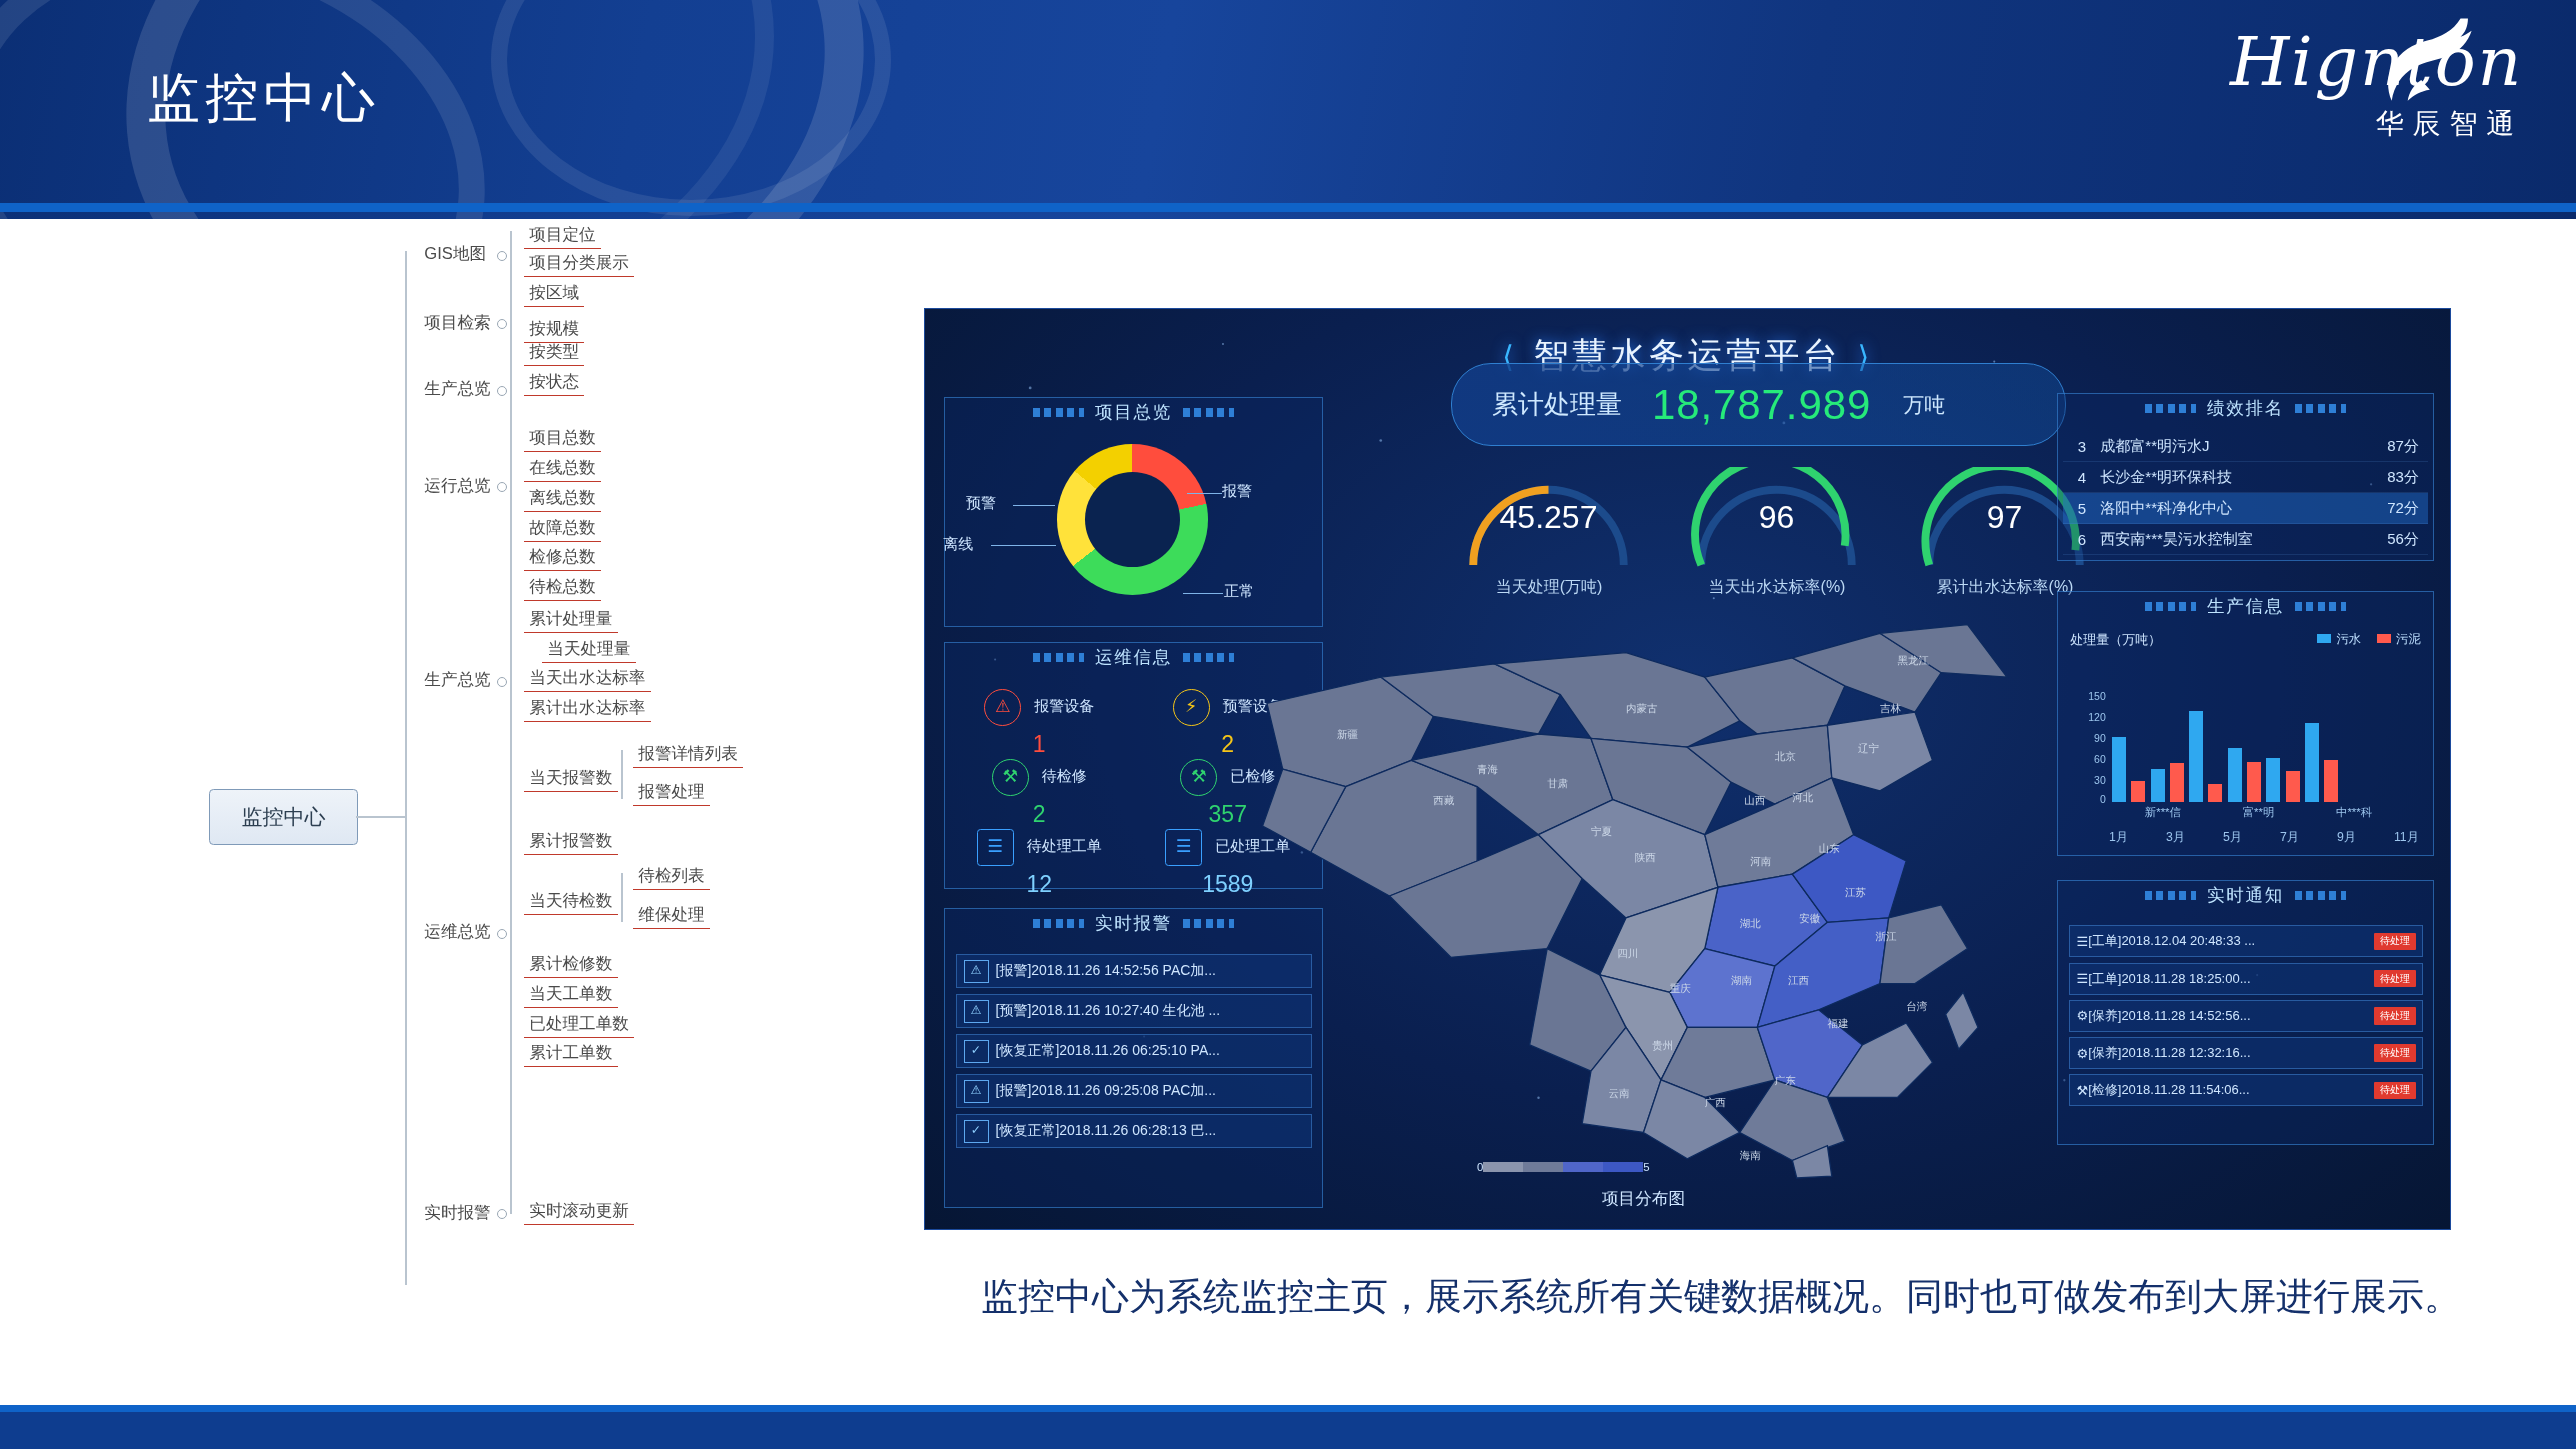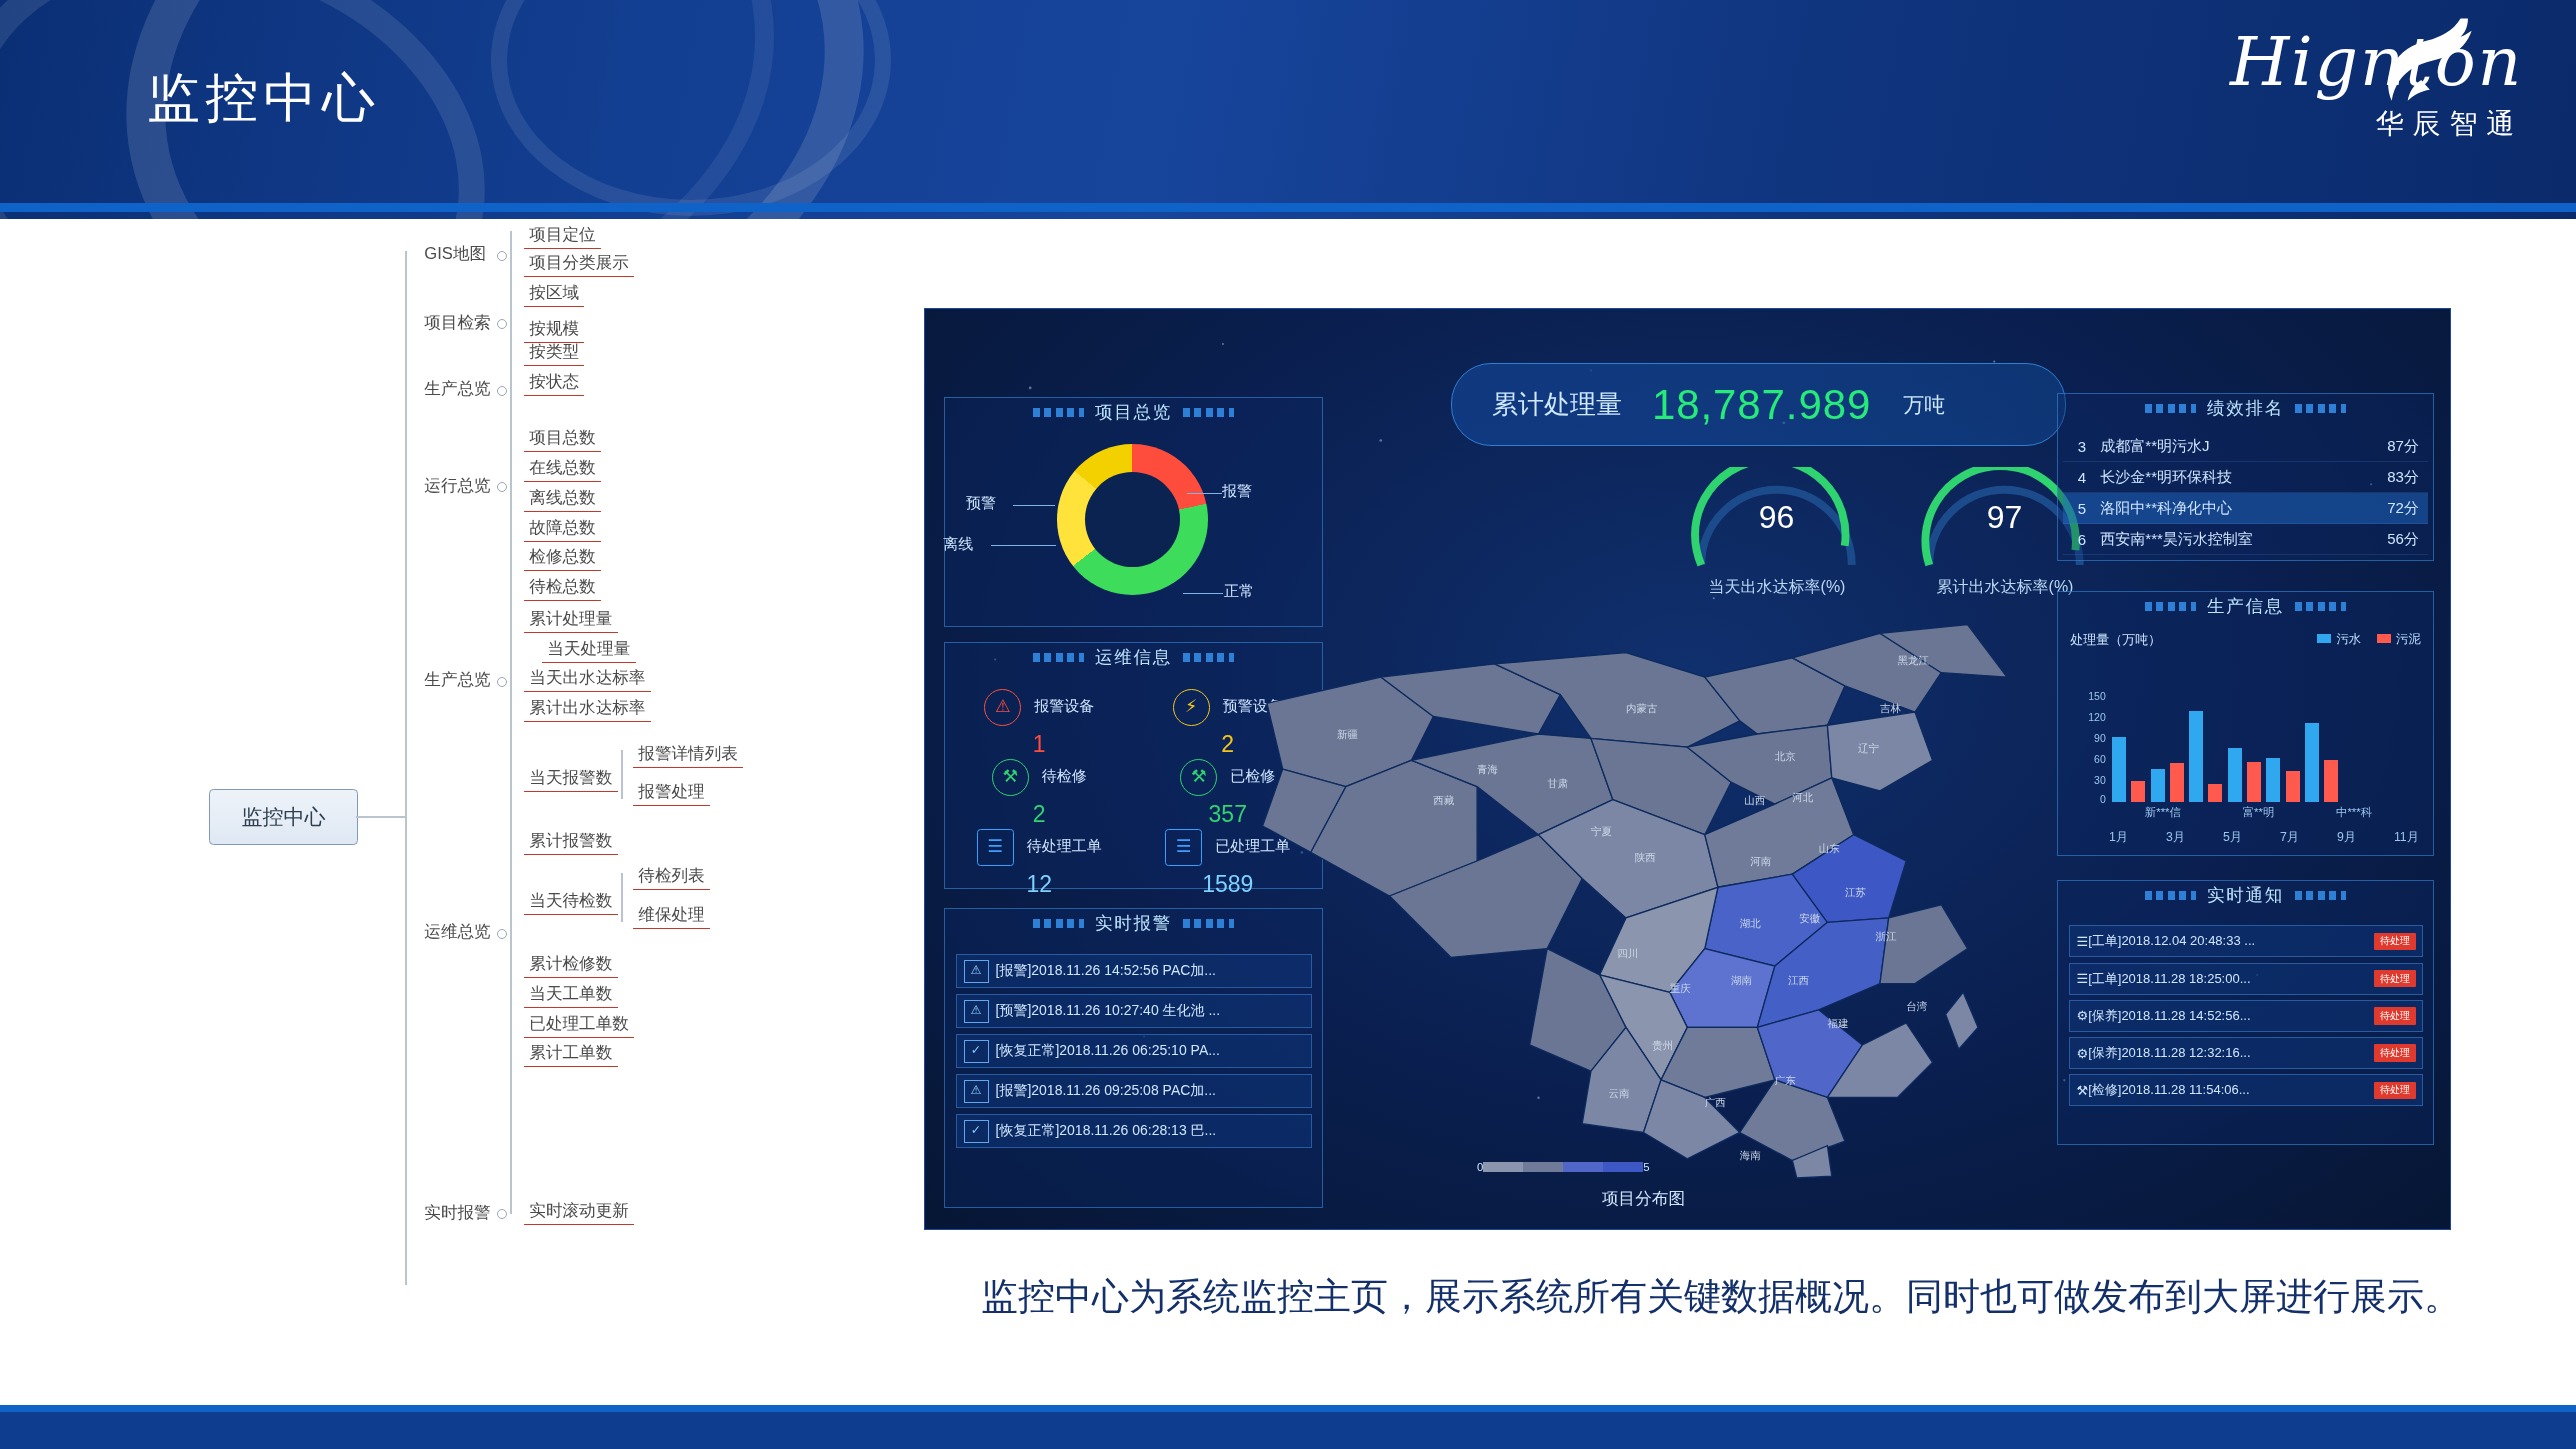--- a/index.html
+++ b/index.html
@@ -212,20 +212,23 @@
         <circle cx="1150" cy="420" r="1.5"></circle>
       <circle cx="1600" cy="520" r="1.2"></circle>
         <circle cx="700" cy="900" r="1.4"></circle>
         <circle cx="1300" cy="880" r="1.3"></circle>
       <circle cx="250" cy="830" r="1.2"></circle>
         <circle cx="1020" cy="960" r="1.4"></circle>
         <circle cx="1520" cy="760" r="1.2"></circle>
     </g>
   </svg>
 
+  <div class="dtitle">
+    <span class="brk">⟨</span><span>智慧水务运营平台</span><span class="brk">⟩</span>
+  </div>
 
   <div class="panel" style="left:19px;top:88px;width:377px;height:228px;">
     <div class="ptitle">
       <span class="deco"></span>
       <span>项目总览</span>
       <span class="deco"></span>
     </div>
     <div class="donut"></div>
     <div class="dlabel" style="left:21px;top:96px;">预警</div>
     <div class="dline" style="left:68px;top:107px;width:42px;"></div>
@@ -236,20 +239,28 @@
     <div class="dlabel" style="left:279px;top:184px;">正常</div>
     <div class="dline" style="left:238px;top:195px;width:40px;"></div>
   </div>
 
   <div class="total-bar">
     <span class="total-label">累计处理量</span>
     <span class="total-num">18,787.989</span>
     <span class="total-unit">万吨</span>
   </div>
 
+  <div class="gauge" style="left:536px;top:158px;">
+    <svg viewBox="0 0 200 120" width="175" height="105">
+      <path d="M14 112 A86 86 0 1 1 186 112" fill="none" stroke="#1c4b8c" stroke-width="9"></path>
+      <path d="M14 112 A86 86 0 0 1 100 26" fill="none" stroke="#f0a020" stroke-width="9"></path>
+    </svg>
+    <div class="gtext">45.257</div>
+    <div class="gcap">当天处理(万吨)</div>
+  </div>
   <div class="gauge" style="left:764px;top:158px;">
     <svg viewBox="0 0 200 120" width="175" height="105">
       <path d="M14 112 A86 86 0 1 1 186 112" fill="none" stroke="#1c4b8c" stroke-width="9"></path>
       <path d="M14 112 A86 86 0 1 1 178 90" fill="none" stroke="#2fd36f" stroke-width="9"></path>
     </svg>
     <div class="gtext">96</div>
     <div class="gcap">当天出水达标率(%)</div>
   </div>
   <div class="gauge" style="left:992px;top:158px;">
     <svg viewBox="0 0 200 120" width="175" height="105">

